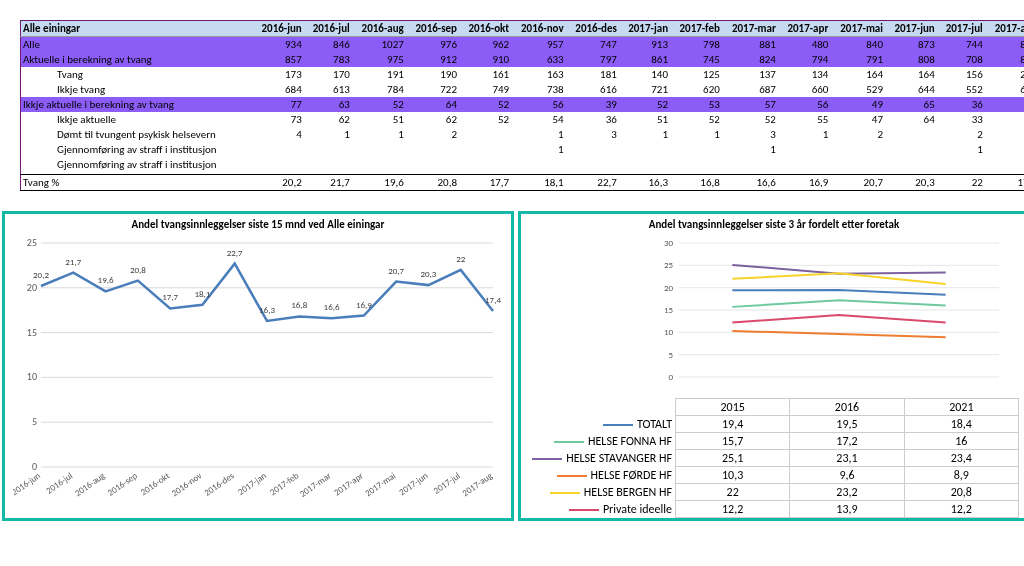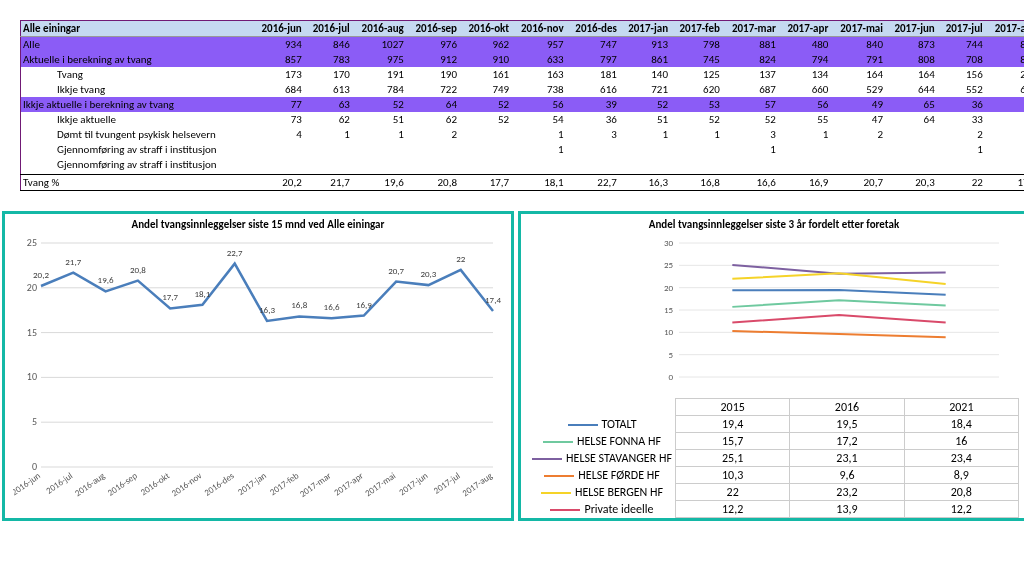--- a/index.html
+++ b/index.html
@@ -10,21 +10,21 @@
 .tbl thead th{background:#c5d9f1;font-weight:bold;border-bottom:1px solid #999}
 .tbl .hdr td{background:#8b5cf6;font-weight:normal}
 .tbl .sub2 td:first-child{padding-left:36px}
 .tbl .tot td{border-top:1px solid #000;border-bottom:1px solid #000;font-weight:normal}
 .charts{display:flex;gap:4px;margin:4px 2px}
 .panel{border:3px solid #14b8a6;flex:1;padding:4px 8px 8px 8px;position:relative;height:310px;box-sizing:border-box}
 .title{font-weight:bold;text-align:center;font-size:11px;margin-bottom:4px}
 svg text{font-family:Calibri,Arial,sans-serif}
 .legend-table{border-collapse:collapse;font-size:12px;width:100%}
 .legend-table td{border:1px solid #ccc;padding:1px 3px;text-align:center}
-.legend-table td:first-child{text-align:center;width:140px;border:none}
+.legend-table td:first-child{text-align:right;width:140px;border:none}
 .lseg{display:inline-block;width:30px;height:2px;vertical-align:middle;margin-right:4px}
 </style>
 </head>
 <body>
 
 <div class="wrap">
 <table class="tbl">
 <thead>
         <tr id="thead-row">
           <th>Alle einingar</th>

